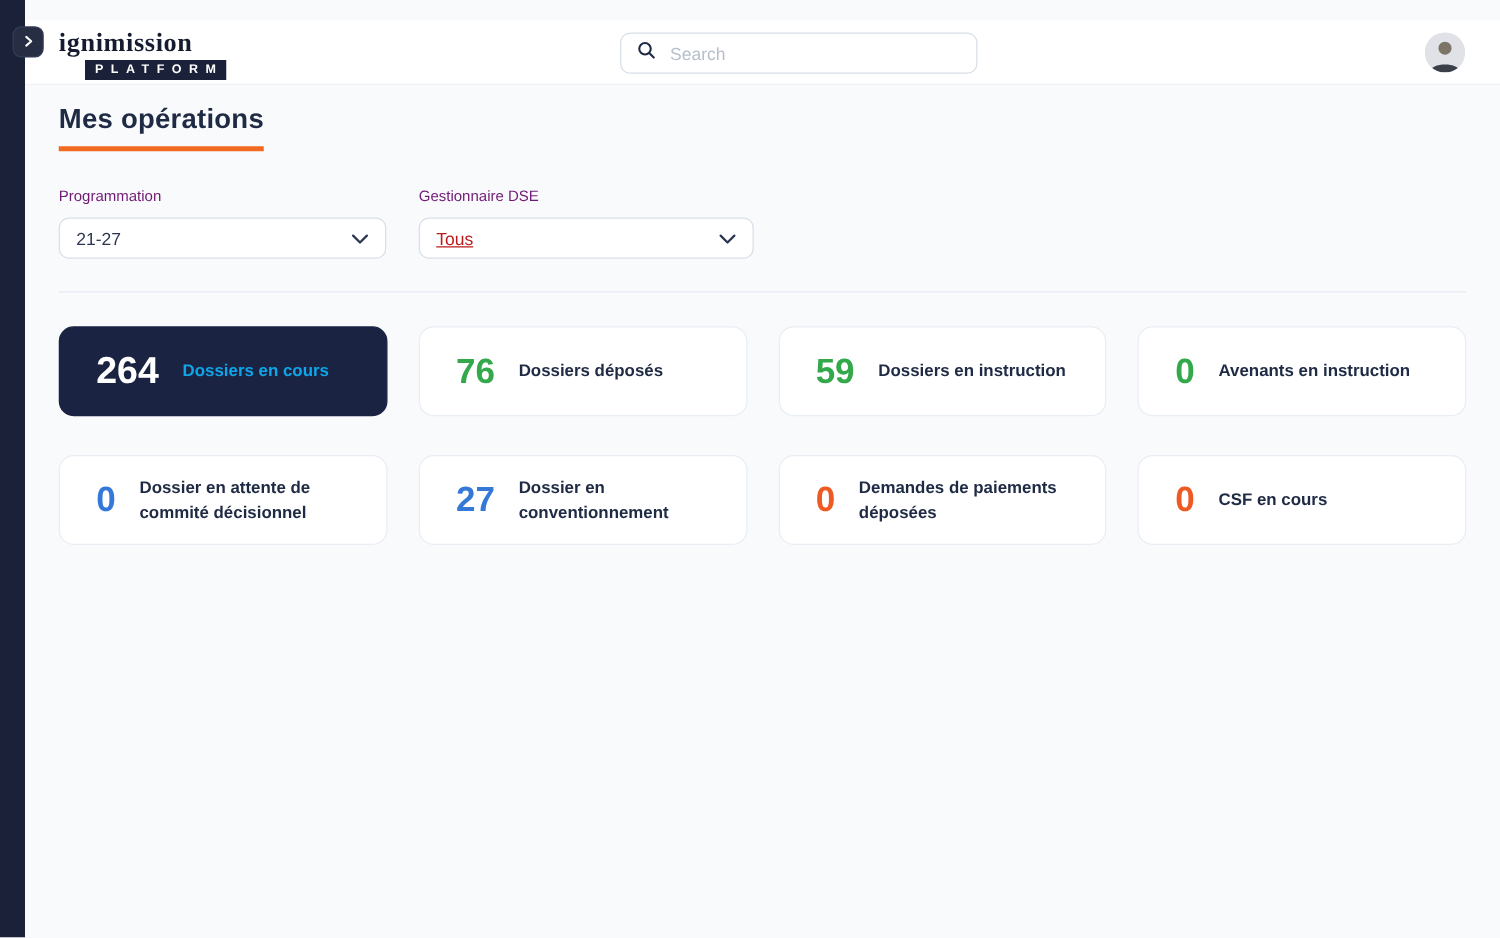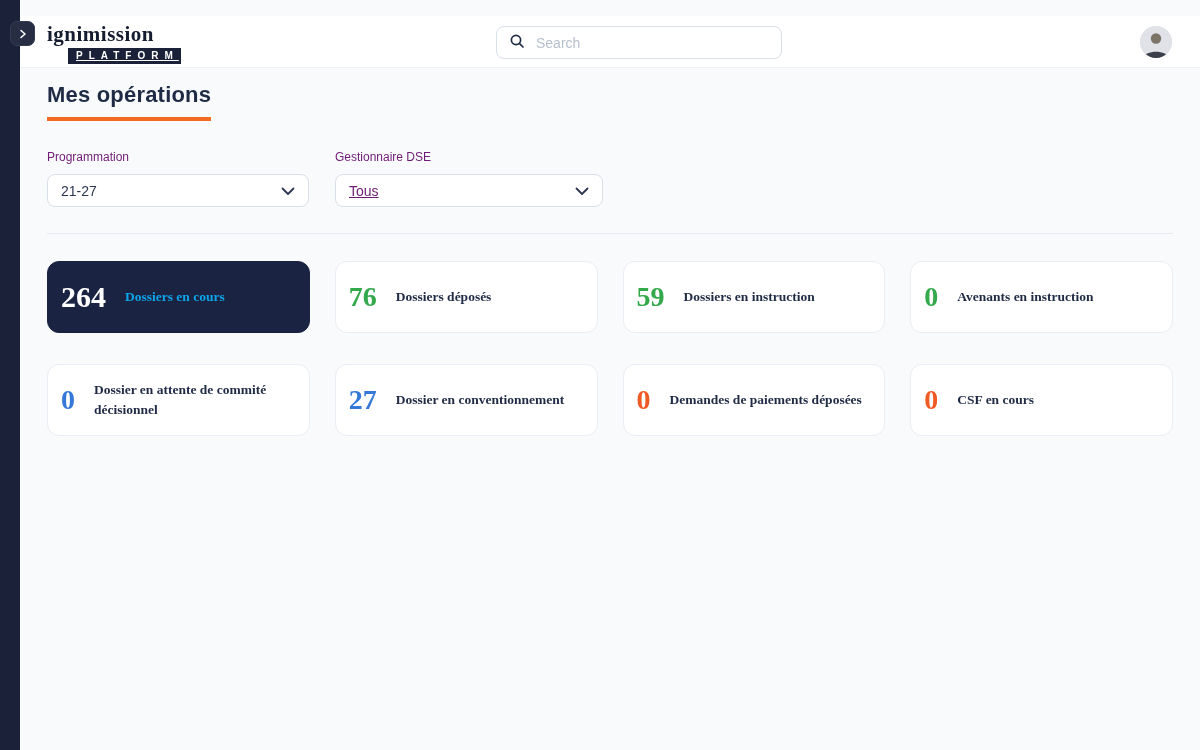--- a/index.html
+++ b/index.html
@@ -51,21 +51,20 @@
     display: inline-block;
     margin-left: 21px;
     margin-top: 2px;
     background: #1a2138;
     color: #ffffff;
     font-size: 10px;
     font-weight: 700;
     letter-spacing: 6px;
     padding: 3px 2px 3px 8px;
     line-height: 1;
-    text-decoration: underline;
   }
   .search-box {
     position: absolute; left: 476px; top: 10px;
     width: 286px; height: 33px;
     background: #ffffff;
     border: 1px solid #d9dfe9;
     border-radius: 8px;
     display: flex; align-items: center;
     padding: 0 12px; gap: 9px;
   }
@@ -112,41 +111,40 @@
     border: 1px solid #d9dfe9;
     border-radius: 8px;
     display: flex; align-items: center; justify-content: space-between;
     padding: 0 13px;
     font-size: 14px;
     color: #2c3650;
     cursor: pointer;
   }
   .select-prog { width: 262px; text-align: right; }
   .select-dse  { width: 268px; }
-  .select-value.placeholder { color: #701a75; text-decoration: underline; }
+  .select-value.placeholder { color: #b91c1c; text-decoration: underline; }
 
   .divider { margin-top: 26px; border-top: 1px solid #e6ebf2; }
 
   .cards {
     margin-top: 27px;
     display: grid;
     grid-template-columns: repeat(4, 1fr);
     column-gap: 25px;
     row-gap: 31px;
   }
   .card {
     background: #ffffff;
     border: 1px solid #e9edf4;
     border-radius: 12px;
     min-height: 72px;
     display: flex; align-items: center;
-    padding: 12px 13px;
+    padding: 12px 29px;
     gap: 19px;
     cursor: pointer;
-    font-family: Liberation Serif, serif;
   }
   .stat-value { font-size: 28px; font-weight: 600; line-height: 1; }
   .stat-label { font-size: 13.5px; font-weight: 700; color: #1f2a44; line-height: 1.5; }
   .card.dark  { background: #1b2342; border-color: #1b2342; }
   .card.dark .stat-value { color: #ffffff; font-size: 30px; }
   .card.dark .stat-label { color: #0ea5e9; }
   .card.green  .stat-value { color: #33a94c; }
   .card.blue   .stat-value { color: #3579d8; }
   .card.orange .stat-value { color: #ee5a24; }
 </style>

